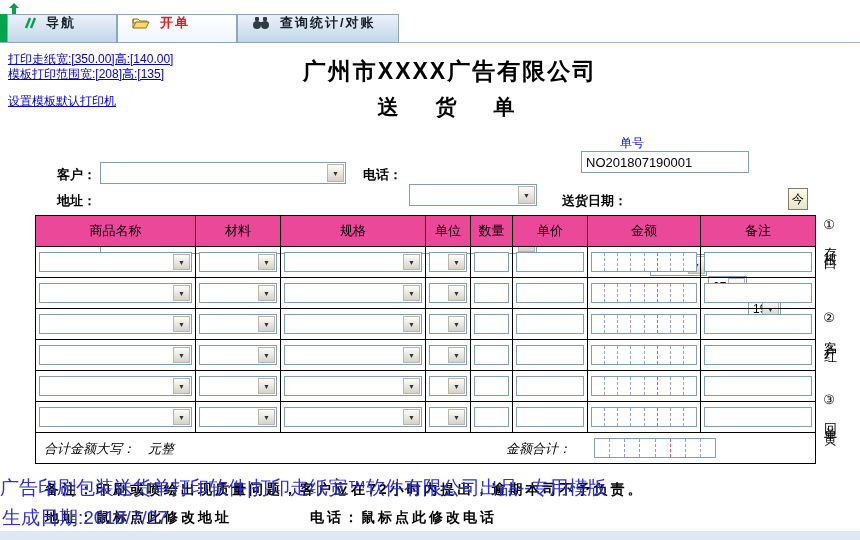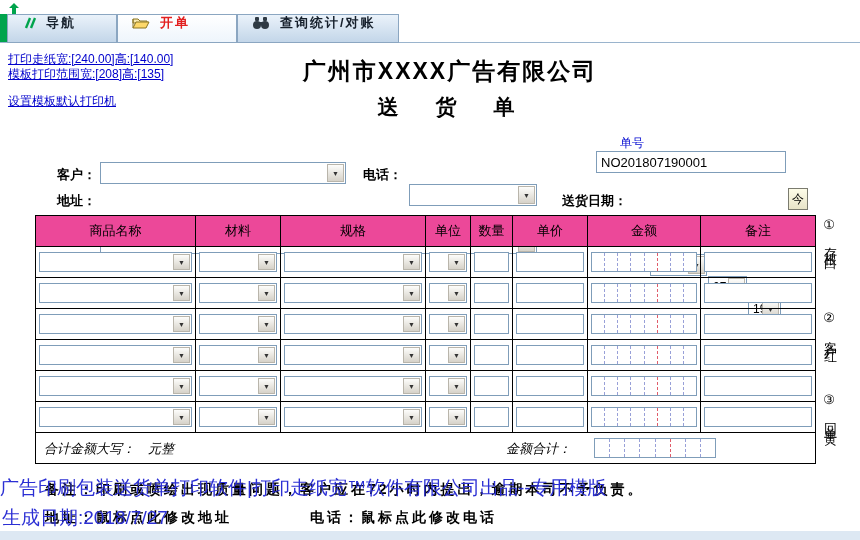--- a/index.html
+++ b/index.html
@@ -108,29 +108,29 @@
     <span class="ticon">
       <svg width="18" height="14" viewBox="0 0 18 14">
         <path d="M1 3 h5 l2 2 h7 v2 H1 Z" fill="#f7e9b0" stroke="#8a7520" stroke-width="1"></path>
         <path d="M1 3 V12" stroke="#8a7520" stroke-width="1"></path>
         <path d="M1 12 L4 6 H17 L14 12 Z" fill="#fdd86a" stroke="#8a7520" stroke-width="1"></path>
       </svg>
     </span>
     <span class="lbl">开单</span>
   </div>
 
-  <a class="link" style="top:51px;">打印走纸宽:[240.00]高:[140.00]</a>
+  <a class="link" style="top:51px;">打印走纸宽:[350.00]高:[140.00]</a>
   <a class="link" style="top:66px;">模板打印范围宽:[208]高:[135]</a>
   <a class="link" style="top:93px;">设置模板默认打印机</a>
 
   <div class="company">广州市XXXX广告有限公司</div>
   <div class="doctitle">送　货　单</div>
 
   <div class="bluelabel" style="left:620px;top:135px;">单号</div>
-  <input class="tbox abs" style="left: 596px; top: 151px; width: 190px; height: 22px;" value="NO201807190001">
+  <input class="tbox abs" style="left: 581px; top: 151px; width: 168px; height: 22px;" value="NO201807190001">
 
   <div class="fldlabel" style="left:57px;top:166px;">客户：</div>
   <div class="combo abs" style="left:100px;top:162px;width:246px;height:22px;">
     <span class="val"></span>
       <span class="arrow">▼</span>
   </div>
   <div class="fldlabel" style="left:363px;top:166px;">电话：</div>
   <div class="combo abs" style="left:409px;top:162px;width:128px;height:22px;">
     <span class="val"></span>
       <span class="arrow">▼</span>

